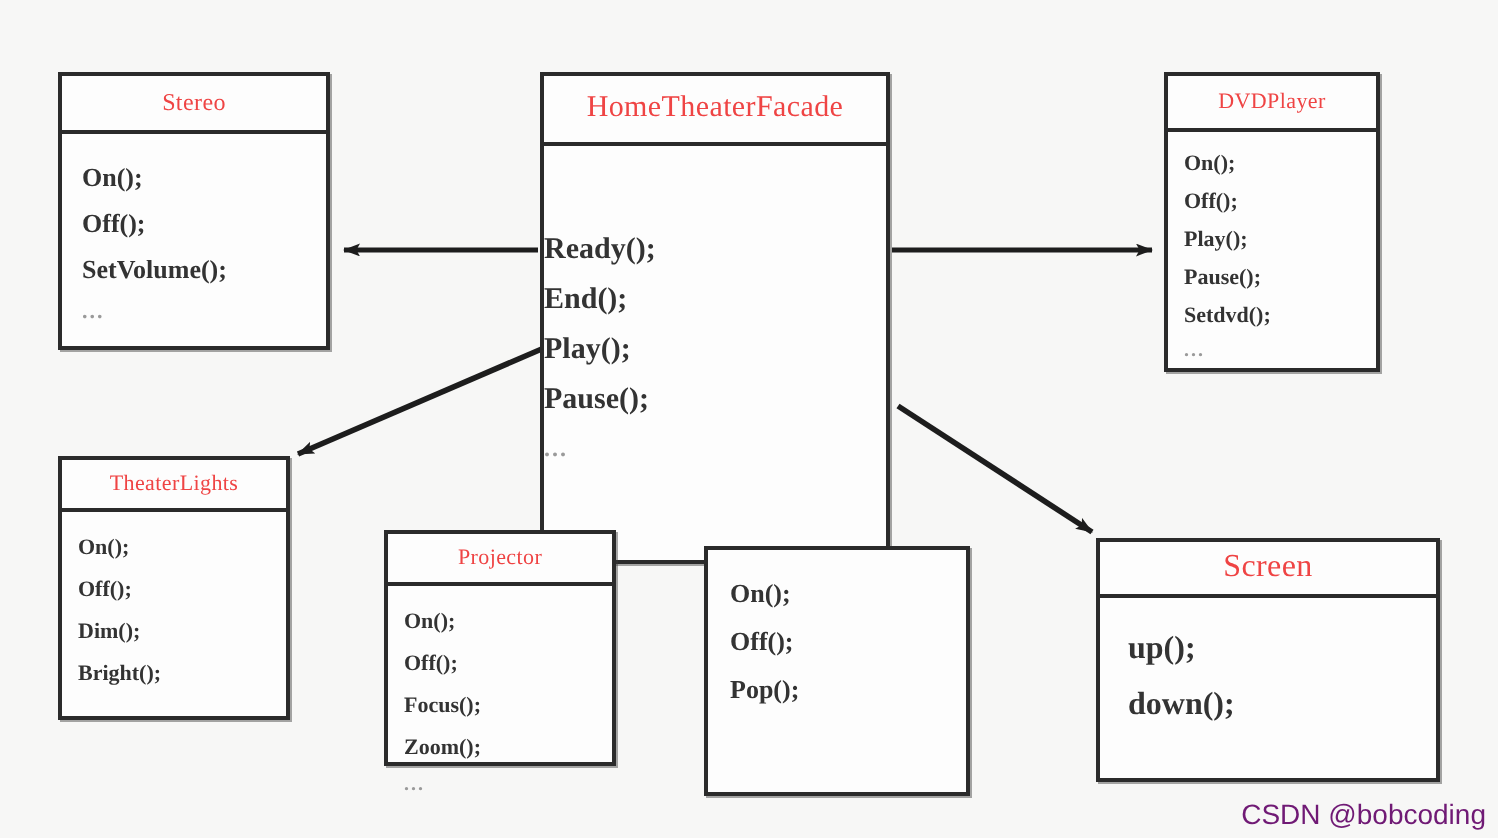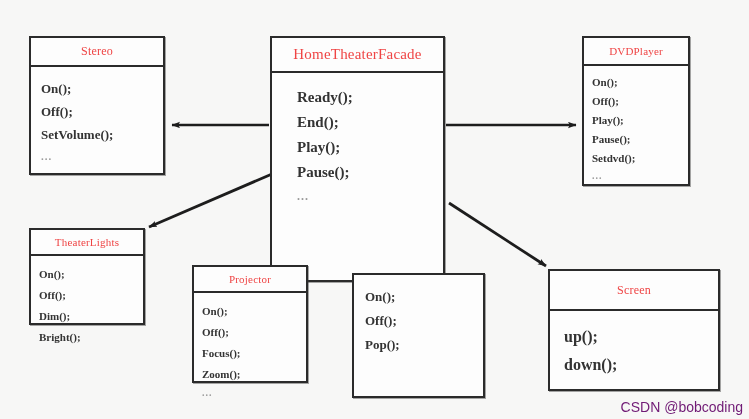--- a/index.html
+++ b/index.html
@@ -52,48 +52,48 @@
 
   
   #box-stereo            { left: 29px;  top: 36px;  width: 136px; height: 139px; }
   #box-stereo .uml-title { height: 29px; font-size: 12px; }
   #box-stereo .uml-body  { padding: 10px 0 0 10px; }
   #box-stereo .uml-method{ font-size: 13px; line-height: 23px; }
   #box-stereo .uml-ellipsis { font-size: 11px; line-height: 20px; }
 
   #box-facade             { left: 270px; top: 36px;  width: 175px; height: 246px; }
   #box-facade .uml-title  { height: 35px; font-size: 15px; }
-  #box-facade .uml-body   { padding: 12px 0 0 25px; }
+  #box-facade .uml-body   { padding: 12px 0 0 0; margin-top: 28px; }
   #box-facade .uml-method { font-size: 15px; line-height: 25px; }
   #box-facade .uml-ellipsis { font-size: 12px; line-height: 22px; }
 
   #box-dvd             { left: 582px; top: 36px;  width: 108px; height: 150px; }
   #box-dvd .uml-title  { height: 28px; font-size: 11px; }
   #box-dvd .uml-body   { padding: 7px 0 0 8px; }
   #box-dvd .uml-method { font-size: 11px; line-height: 19px; }
   #box-dvd .uml-ellipsis { font-size: 10px; line-height: 16px; }
 
-  #box-lights             { left: 29px;  top: 228px; width: 116px; height: 97px; }
+  #box-lights             { left: 29px;  top: 228px; width: 116px; height: 132px; }
   #box-lights .uml-title  { height: 26px; font-size: 11px; }
   #box-lights .uml-body   { padding: 8px 0 0 8px; }
   #box-lights .uml-method { font-size: 11px; line-height: 21px; }
 
   #box-projector             { left: 192px; top: 265px; width: 116px; height: 118px; }
   #box-projector .uml-title  { height: 26px; font-size: 11px; }
   #box-projector .uml-body   { padding: 8px 0 0 8px; }
   #box-projector .uml-method { font-size: 11px; line-height: 21px; }
   #box-projector .uml-ellipsis { font-size: 10px; line-height: 16px; }
 
   #box-popcorn             { left: 352px; top: 273px; width: 133px; height: 125px; }
   #box-popcorn .uml-title  { height: 30px; font-size: 13px; }
   #box-popcorn .uml-body   { padding: 10px 0 0 11px; }
   #box-popcorn .uml-method { font-size: 13px; line-height: 24px; }
 
   #box-screen             { left: 548px; top: 269px; width: 172px; height: 122px; }
-  #box-screen .uml-title  { height: 40px; font-size: 12px; }
+  #box-screen .uml-title  { height: 28px; font-size: 16px; }
   #box-screen .uml-body   { padding: 12px 0 0 14px; }
   #box-screen .uml-method { font-size: 16px; line-height: 28px; }
 
   #edges {
     position: absolute;
     left: 0; top: 0;
     width: 749px;
     height: 419px;
     z-index: 2;
   }

